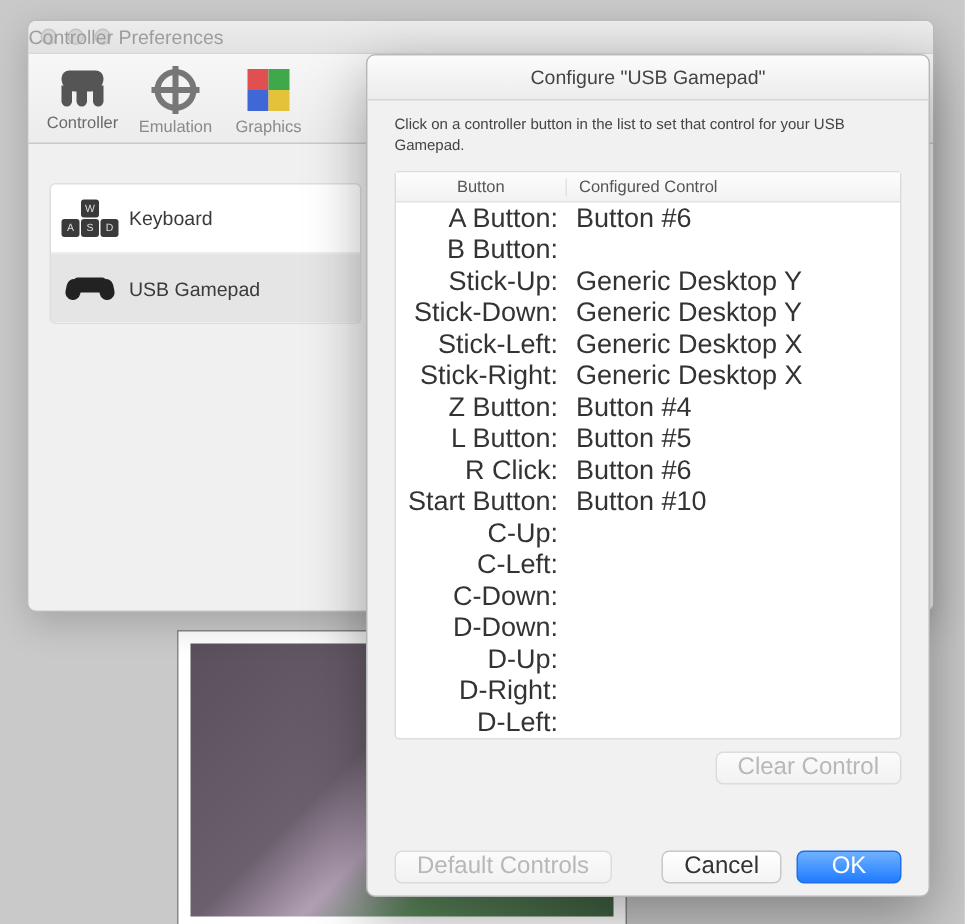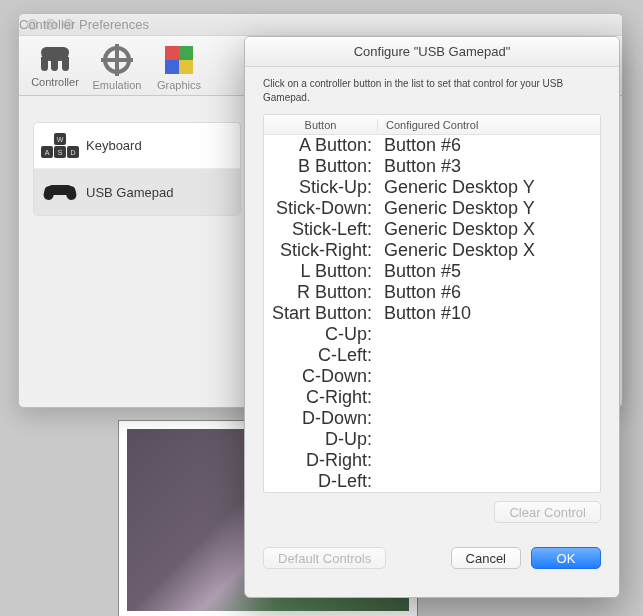--- a/index.html
+++ b/index.html
@@ -178,31 +178,31 @@
     flex: 1;
     padding-left: 6px;
     color: #333;
   }
   .clear-row {
     display: flex; justify-content: flex-end;
     padding: 8px 18px 0 18px;
   }
   .footer {
     margin-top: auto;
-    padding: 10px 18px 28px 18px;
+    padding: 10px 18px 8px 18px;
     display: flex;
     align-items: center;
     gap: 10px;
   }
   .spacer { flex: 1; }
   .btn {
     height: 22px;
     display: inline-flex; align-items: center; justify-content: center;
     padding: 0 14px;
-    font-size: 13px;
+    font-size: 16px;
     border-radius: 5px;
     border: 1px solid #c8c8c8;
     background: linear-gradient(#ffffff, #f4f4f4);
     color: #333;
     min-width: 70px;
   }
   .btn.disabled {
     color: #b8b8b8;
     background: linear-gradient(#fbfbfb, #f2f2f2);
     border-color: #dcdcdc;
@@ -336,64 +336,63 @@
         <div class="col-l">Button</div>
         <div class="col-r">Configured Control</div>
       </div>
       <div class="mapping-body" id="mapping-body">
           <div class="map-row">
             <div class="lbl">A Button:</div>
             <div class="val">Button #6</div>
           </div>
           <div class="map-row">
             <div class="lbl">B Button:</div>
-            <div class="val">Button #3</div>
           </div>
           <div class="map-row">
             <div class="lbl">Stick-Up:</div>
             <div class="val">Generic Desktop Y</div>
           </div>
           <div class="map-row">
             <div class="lbl">Stick-Down:</div>
             <div class="val">Generic Desktop Y</div>
           </div>
           <div class="map-row">
             <div class="lbl">Stick-Left:</div>
             <div class="val">Generic Desktop X</div>
           </div>
           <div class="map-row">
             <div class="lbl">Stick-Right:</div>
             <div class="val">Generic Desktop X</div>
           </div>
           <div class="map-row">
+            <div class="lbl">Z Button:</div>
+            <div class="val">Button #4</div>
+          </div>
+          <div class="map-row">
             <div class="lbl">L Button:</div>
             <div class="val">Button #5</div>
           </div>
           <div class="map-row">
-            <div class="lbl">R Button:</div>
+            <div class="lbl">R Click:</div>
             <div class="val">Button #6</div>
           </div>
           <div class="map-row">
             <div class="lbl">Start Button:</div>
             <div class="val">Button #10</div>
           </div>
           <div class="map-row">
             <div class="lbl">C-Up:</div>
             <div class="val"></div>
           </div>
           <div class="map-row">
             <div class="lbl">C-Left:</div>
             <div class="val"></div>
           </div>
           <div class="map-row">
             <div class="lbl">C-Down:</div>
-            <div class="val"></div>
-          </div>
-          <div class="map-row">
-            <div class="lbl">C-Right:</div>
             <div class="val"></div>
           </div>
           <div class="map-row">
             <div class="lbl">D-Down:</div>
             <div class="val"></div>
           </div>
           <div class="map-row">
             <div class="lbl">D-Up:</div>
             <div class="val"></div>
           </div>

